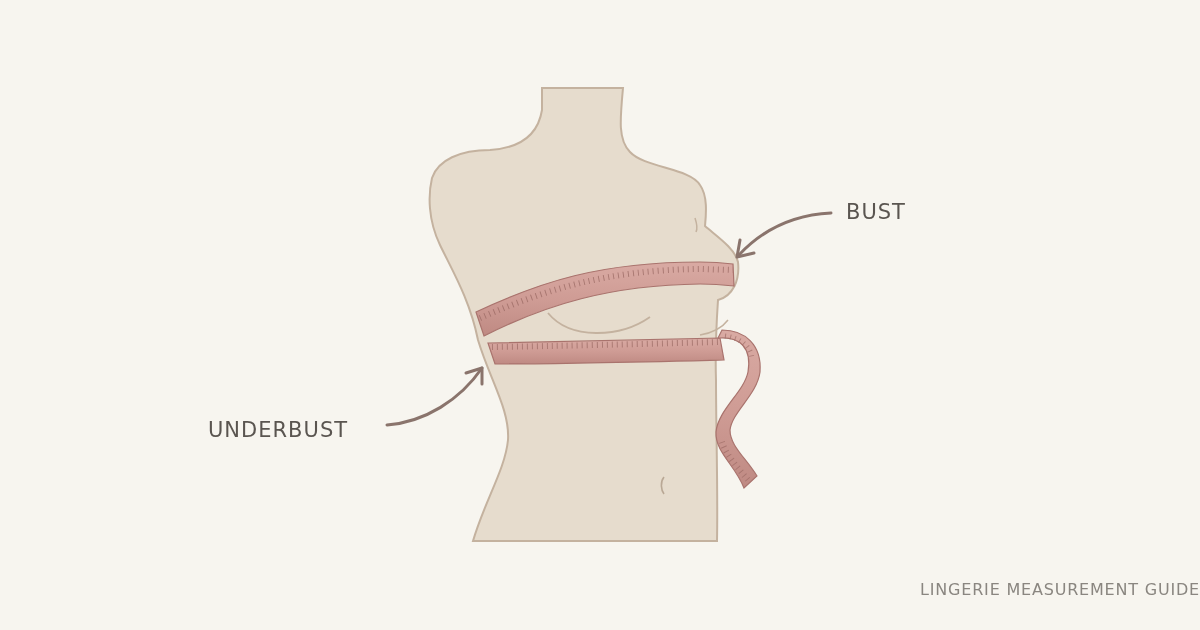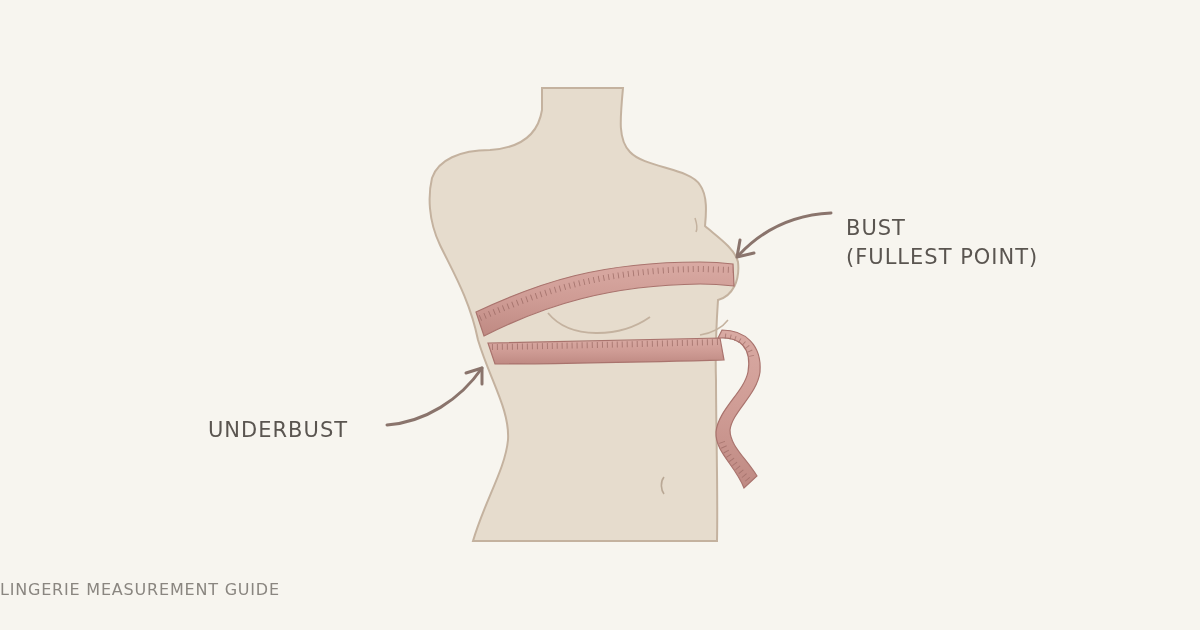--- a/index.html
+++ b/index.html
@@ -11,25 +11,25 @@
   }
   .canvas { position: absolute; left: 0; top: 0; width: 1200px; height: 630px; }
   .label {
     position: absolute;
     color: #5a5550;
     font-size: 21px;
     letter-spacing: 1px;
     line-height: 29px;
     font-weight: 400;
   }
-  .label-bust { left: 846px; top: 198px; margin-top: 16px; }
+  .label-bust { left: 846px; top: 198px; }
   .label-underbust { left: 208px; top: 416px; }
   .caption {
     position: absolute; left: 0; width: 1200px; top: 580px;
-    text-align: left;
+    text-align: right;
     color: #8a8680;
     font-size: 16px; letter-spacing: 0.8px;
   }
 </style>
 </head>
 <body>
 
 <svg class="canvas" viewBox="0 0 1200 630" xmlns="http://www.w3.org/2000/svg">
   <defs>
     <linearGradient id="tapeGrad" x1="0" y1="0" x2="0" y2="1">
@@ -91,18 +91,17 @@
   </g>
 
   <g fill="none" stroke="#8a746c" stroke-width="3" stroke-linecap="round" stroke-linejoin="round">
     <path d="M387,425 C425,422 460,400 482,368"></path>
     <path d="M466,373 L482,368 L482,384"></path>
   </g>
 </svg>
 
 <div class="label label-bust">
   <div>BUST</div>
-  <div>(FULLEST POINT)</div>
 </div>
 
 <div class="label label-underbust">UNDERBUST</div>
 
 <div class="caption">LINGERIE MEASUREMENT GUIDE</div>
 
 </body></html>

